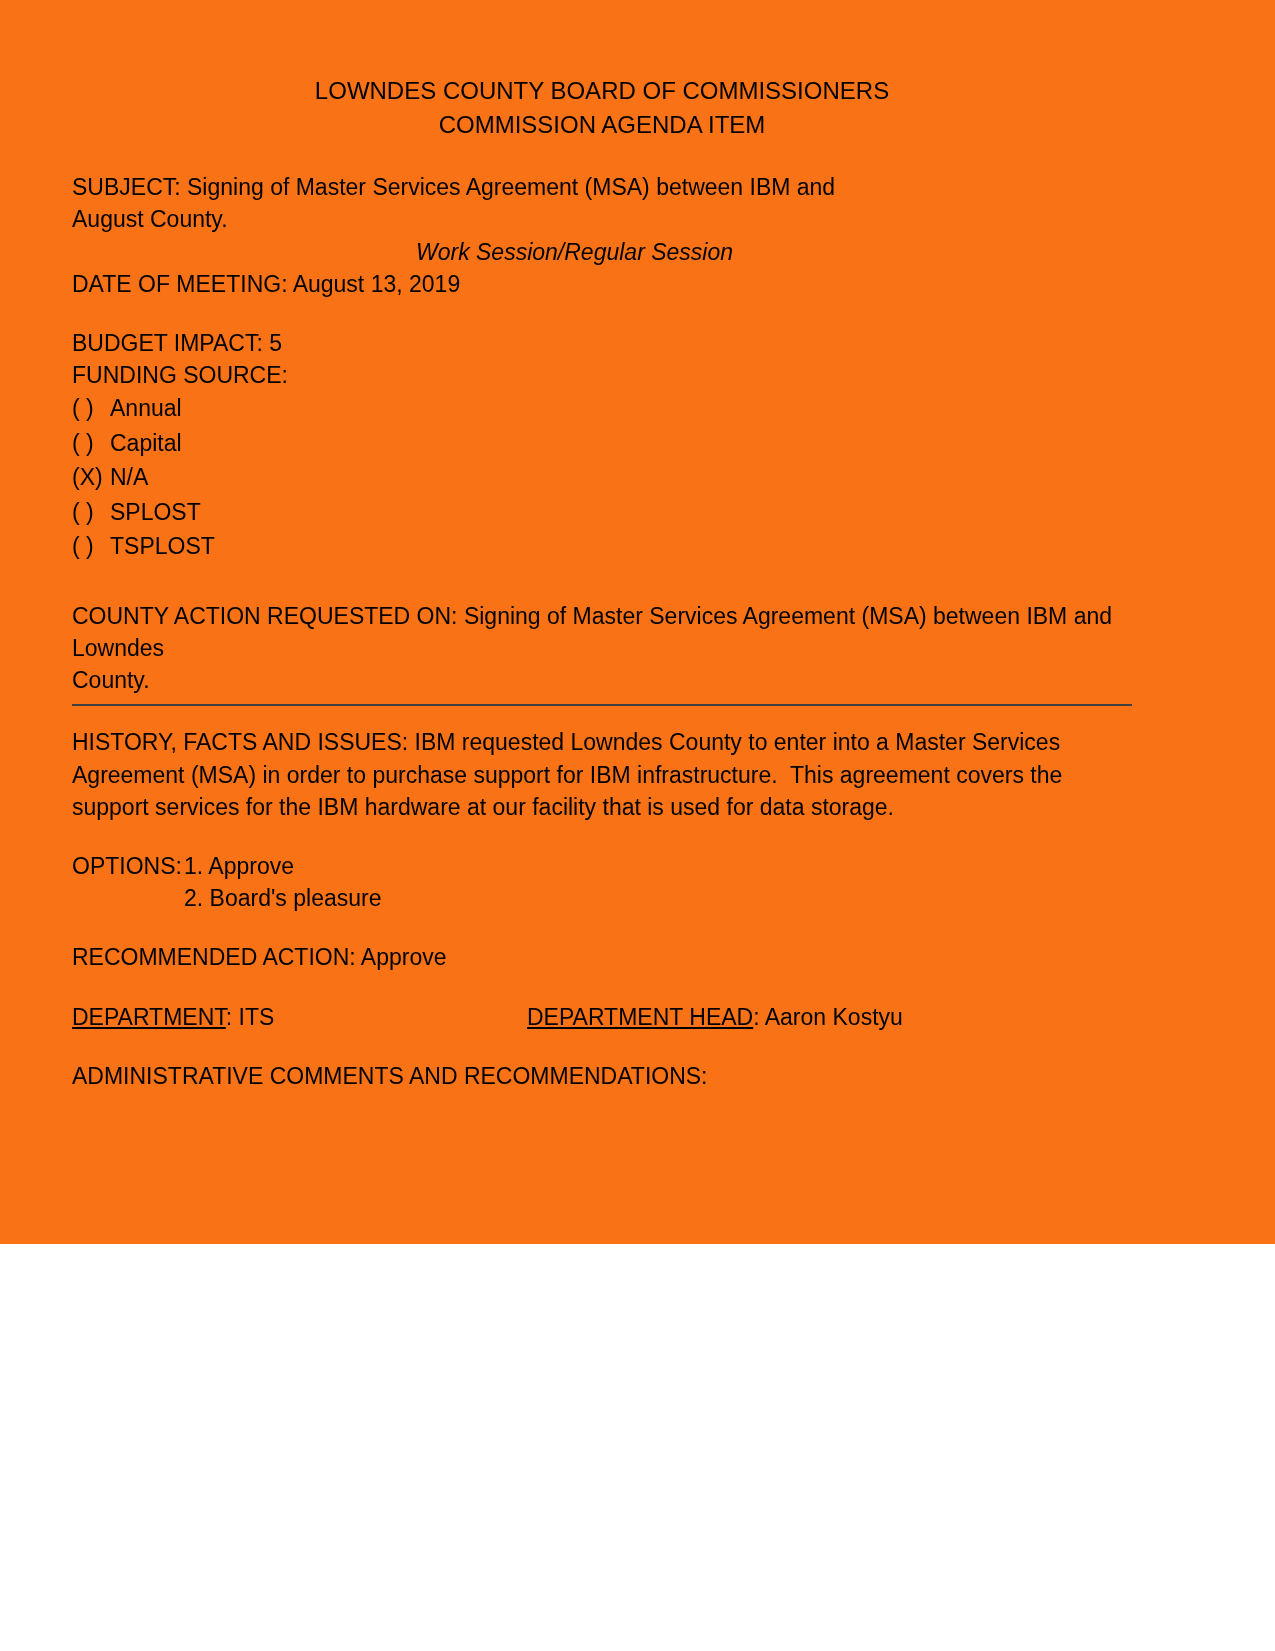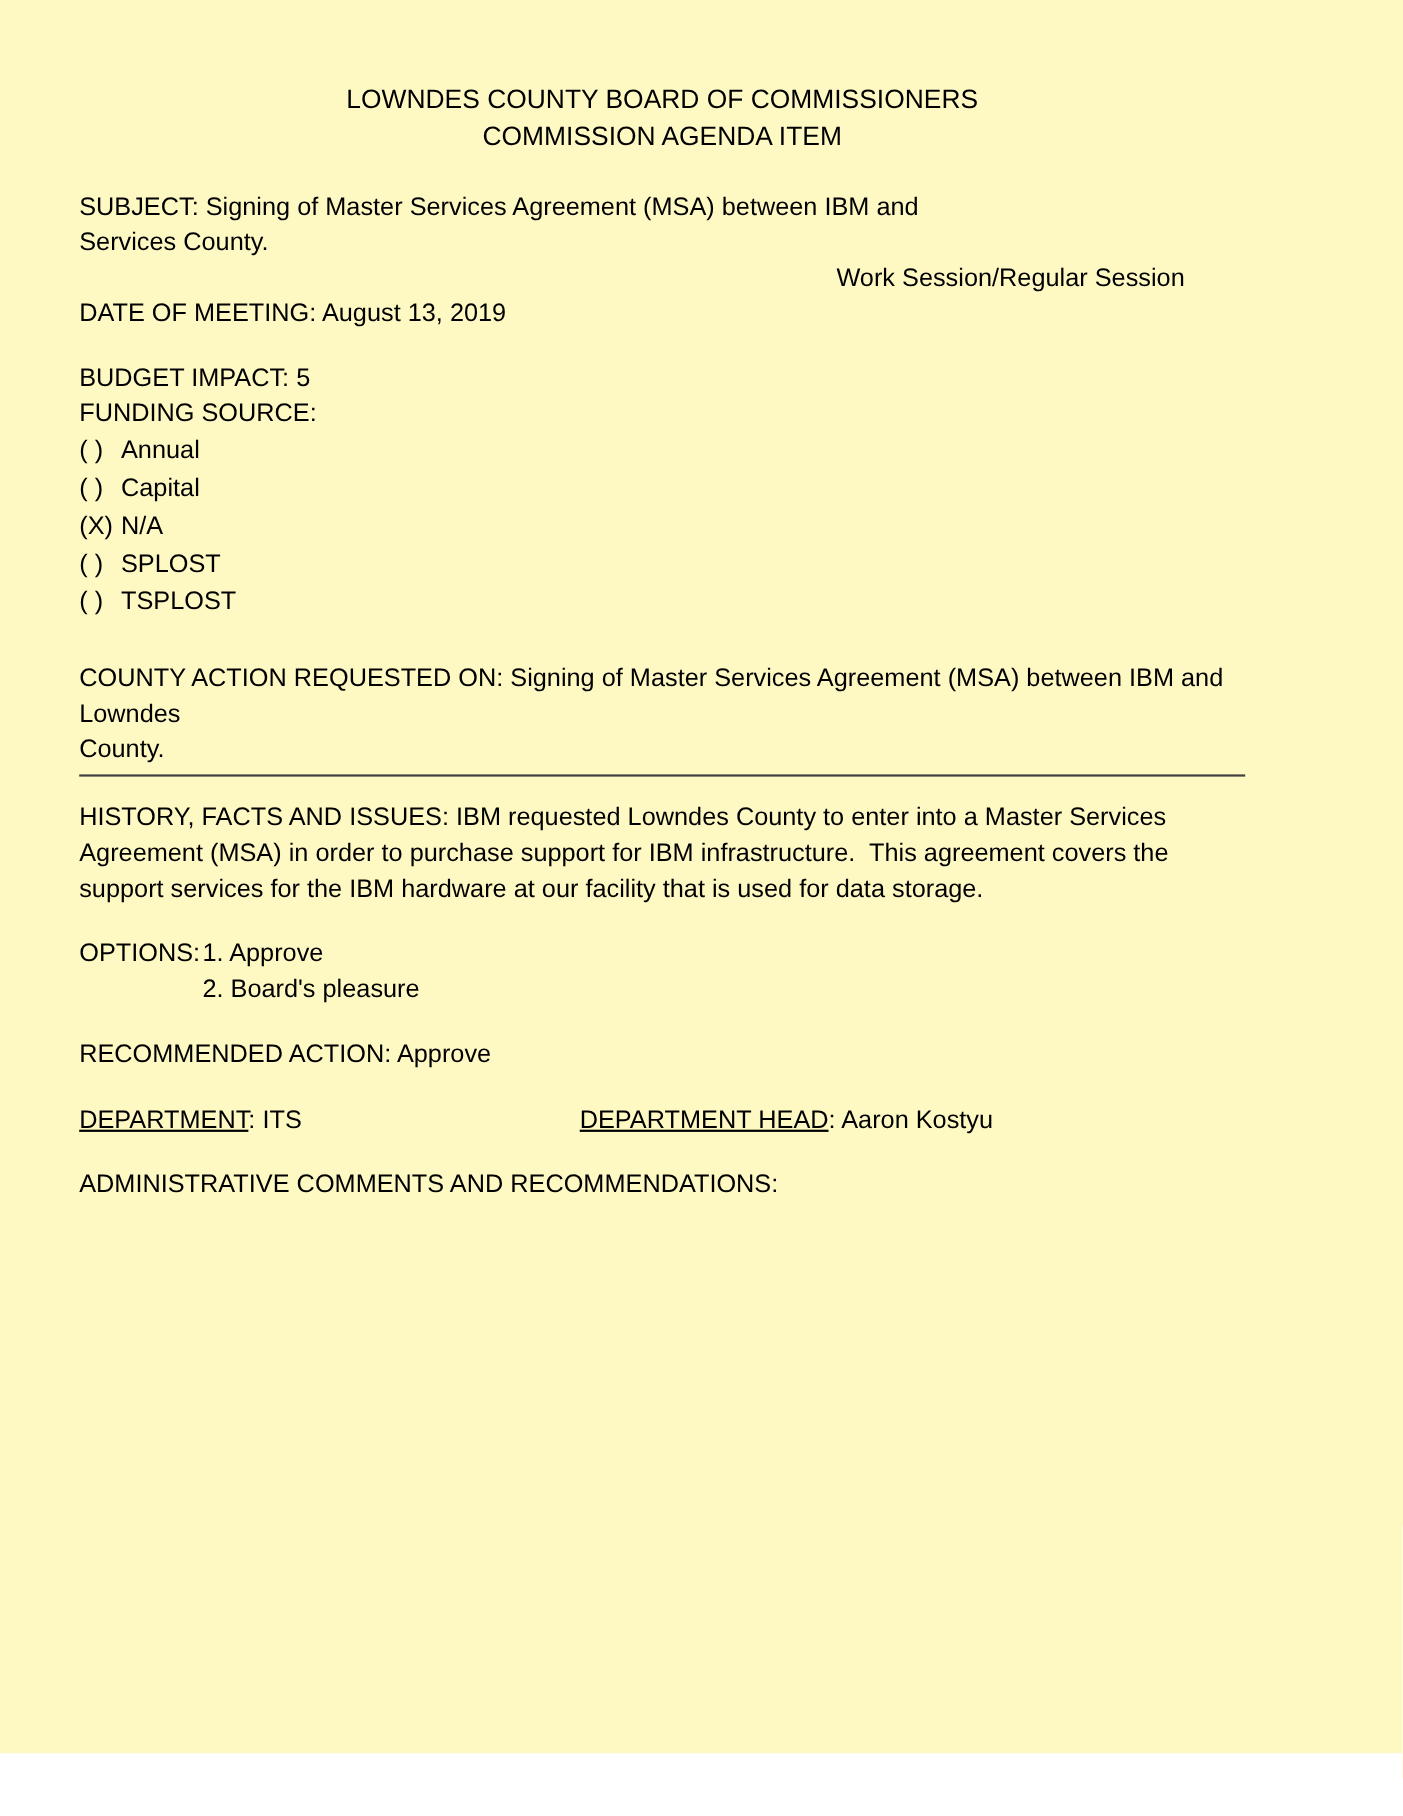--- a/index.html
+++ b/index.html
@@ -2,39 +2,40 @@
 <html><head>
 <meta charset="utf-8">
 <style>
   html, body {
     margin: 0;
     padding: 0;
     background: #ffffff;
   }
   .page {
     width: 1275px;
-    height: 1594px;
+    height: 1244px;
     margin: 0 auto;
-    background: #fef9c3;
+    background: #f97316;
     box-sizing: border-box;
     padding: 74px 143px 0 72px;
     font-family: "Liberation Sans", sans-serif;
     font-size: 23px;
     line-height: 1.4;
     color: #000000;
   }
   p { margin: 0; }
   .doc-header {
     text-align: center;
     font-size: 24px;
     margin-bottom: 30px;
   }
   .session {
-    text-align: right;
+    text-align: center;
     padding-right: 55px;
+    font-style: italic;
   }
   .section { margin-top: 27px; }
   .funding-list {
     list-style: none;
     margin: 0;
     padding: 0;
     line-height: 1.5;
   }
   .mark {
     display: inline-block;
@@ -65,21 +66,21 @@
 <body>
 
 <div class="page">
 
   <div class="doc-header">
     <div>LOWNDES COUNTY BOARD OF COMMISSIONERS</div>
     <div>COMMISSION AGENDA ITEM</div>
   </div>
 
   <p>SUBJECT: Signing of Master Services Agreement (MSA) between IBM and</p>
-  <p>Services County.</p>
+  <p>August County.</p>
 
   <p class="session">Work Session/Regular Session</p>
 
   <p>DATE OF MEETING: August 13, 2019</p>
 
   <p class="section">BUDGET IMPACT: 5</p>
   <p>FUNDING SOURCE:</p>
 
   <ul class="funding-list">
     <li><span class="mark">( )</span><span>Annual</span></li>

